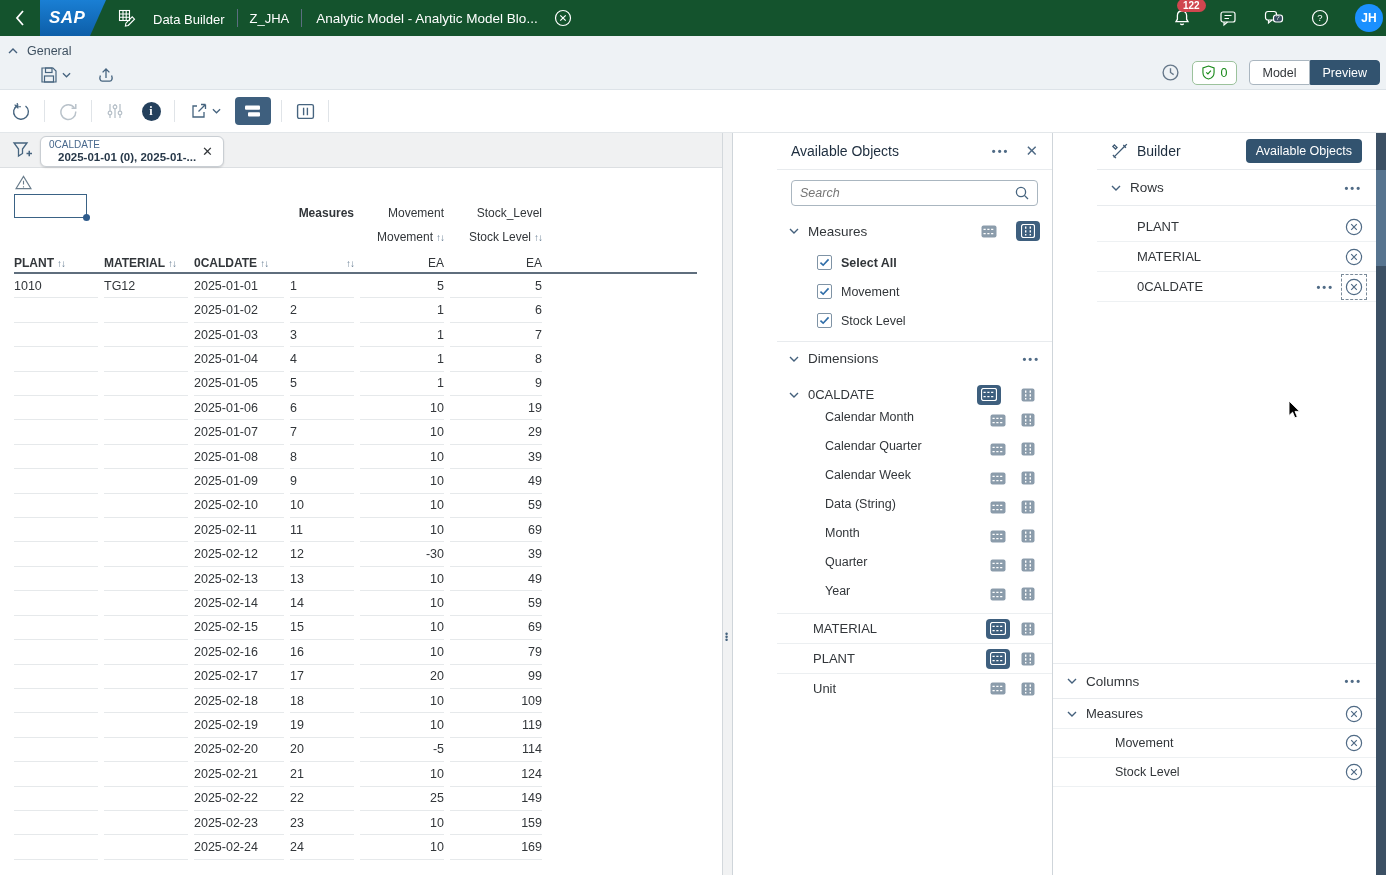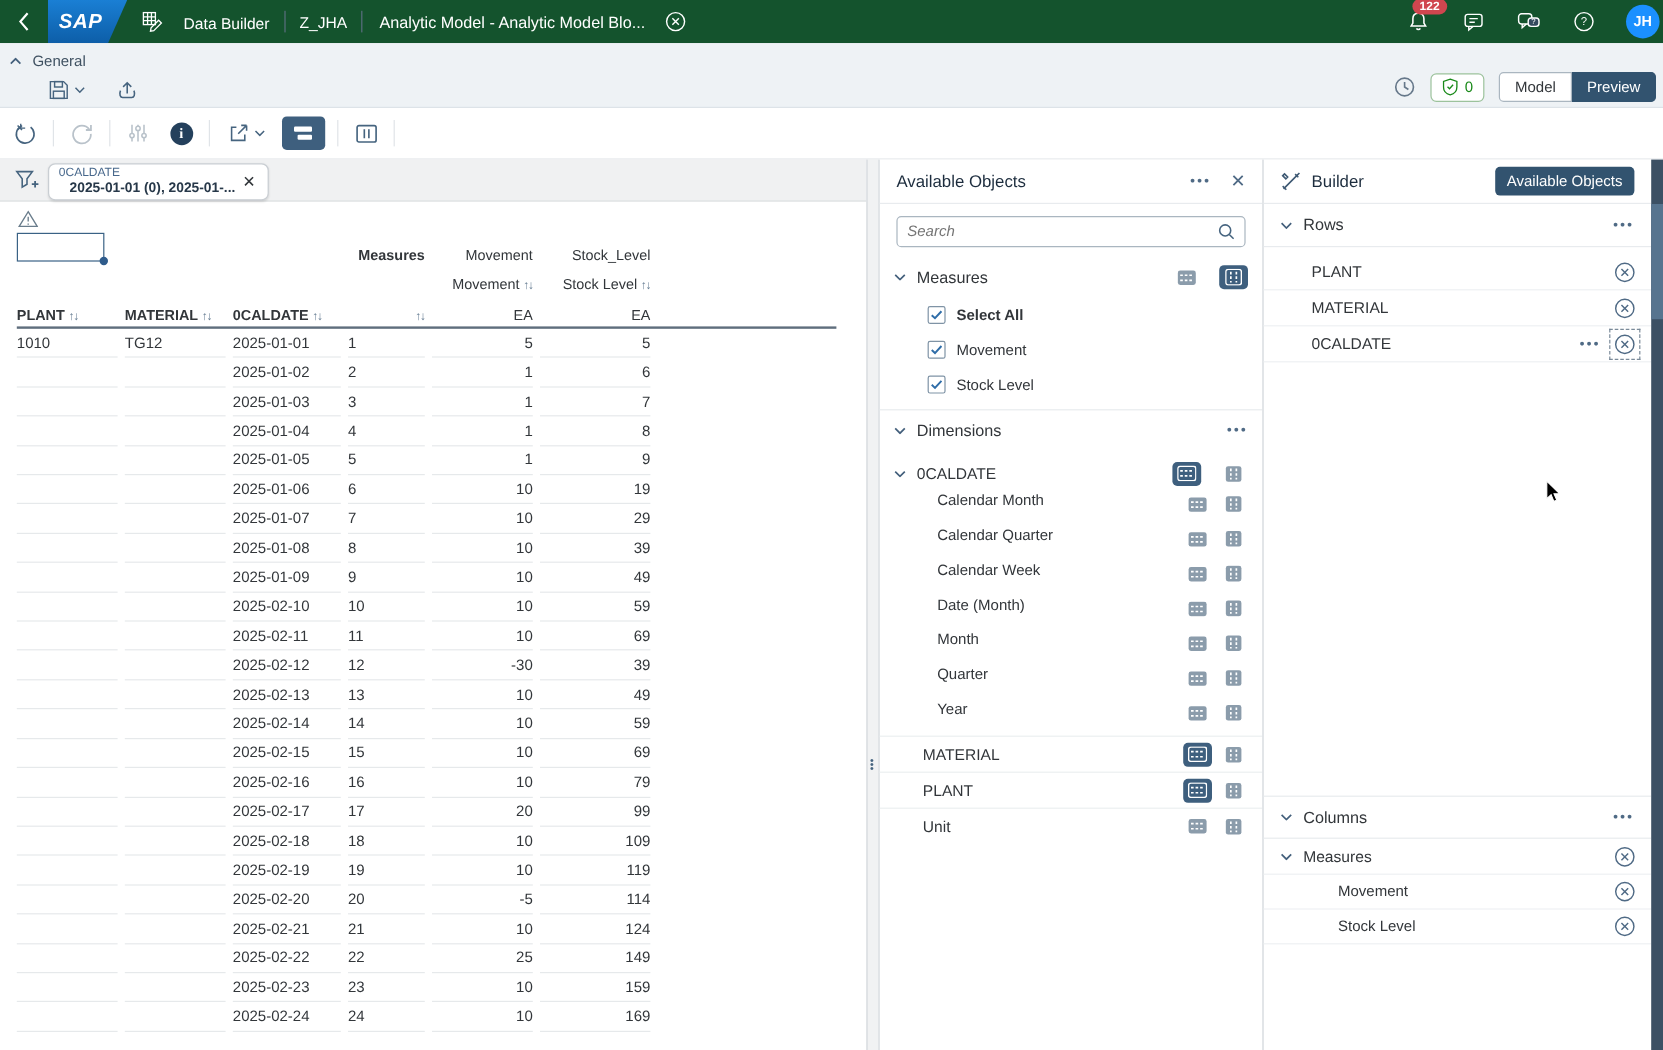--- a/index.html
+++ b/index.html
@@ -64,21 +64,21 @@
   .sort { font-size:10px; color:#657c92; letter-spacing:-1px; margin-left:3px; }
   .thickline { position:absolute; left:0; top:73px; width:683px; height:2px; background:#5f6e7d; }
   .t-body { position:absolute; left:0; top:75px; width:528px; }
   .t-row { display:grid; grid-template-columns:84px 84px 90px 64px 84px 92px; column-gap:6px; height:24.42px; align-items:center; font-size:12.5px; }
   .t-row > div { border-bottom:1px solid #e6e9eb; height:100%; display:flex; align-items:center; }
   .t-row > div.num { justify-content:flex-end; }
 
   
   .gutter { position:absolute; left:722px; top:133px; width:10px; bottom:0; background:#f1f2f3; border-left:1px solid #d3d8dc; }
   .grip { position:absolute; left:2px; top:500px; color:#46647f; font-size:9px; line-height:3px; cursor:col-resize; }
-  .panel { position:absolute; top:133px; bottom:0; background:#fff; border-left:1px solid #cfd5da; }
+  .panel { position:absolute; top:133px; bottom:0; background:#fff; border-left:1px solid #cfd5da;padding-left:44px; }
   .p-ao { left:732px; width:320px; }
   .p-b { left:1052px; width:324px; }
   .p-header { height:37px; display:flex; align-items:center; padding:0 14px; border-bottom:1px solid #e8ebee; font-size:14px; color:#1d2d3e; }
   .p-header .spacer { flex:1; }
   .dots { color:#4f6a85; letter-spacing:2px; font-size:11px; font-weight:bold; cursor:pointer; }
   .x-close { color:#4f6a85; font-size:15px; margin-left:16px; cursor:pointer; }
   .chev { color:#44607c; display:flex; cursor:pointer; }
 
   .search-wrap { margin:10px 14px 8px 14px; height:26px; border:1px solid #aab6c0; border-radius:4px; display:flex; align-items:center; padding:0 8px; background:#fff; }
   .search-wrap input { border:none; outline:none; flex:1; font-size:12.5px; font-style:italic; color:#55646f; background:transparent; font-family:"Liberation Sans",sans-serif; }
@@ -686,21 +686,21 @@
           </span>
     <span class="target">
             <svg viewBox="0 0 14 14" width="14" height="14">
               <rect x="0.5" y="0.5" width="13" height="13" rx="2" fill="currentColor"></rect>
               <line x1="4.7" y1="2.5" x2="4.7" y2="11.5" stroke="#fff" stroke-width="1.4" stroke-dasharray="2.2 1.6"></line>
               <line x1="9.3" y1="2.5" x2="9.3" y2="11.5" stroke="#fff" stroke-width="1.4" stroke-dasharray="2.2 1.6"></line>
             </svg>
           </span>
   </div>
         <div class="attr-row">
-    <span>Date (Month)</span>
+    <span>Data (String)</span>
     <span class="spacer"></span>
     <span class="target">
             <svg viewBox="0 0 16 13" width="16" height="13">
               <rect x="0.5" y="0.5" width="15" height="12" rx="2" fill="currentColor"></rect>
               <line x1="2.5" y1="4.4" x2="13.5" y2="4.4" stroke="#fff" stroke-width="1.4" stroke-dasharray="2.2 1.6"></line>
               <line x1="2.5" y1="8.6" x2="13.5" y2="8.6" stroke="#fff" stroke-width="1.4" stroke-dasharray="2.2 1.6"></line>
             </svg>
           </span>
     <span class="target">
             <svg viewBox="0 0 14 14" width="14" height="14">

